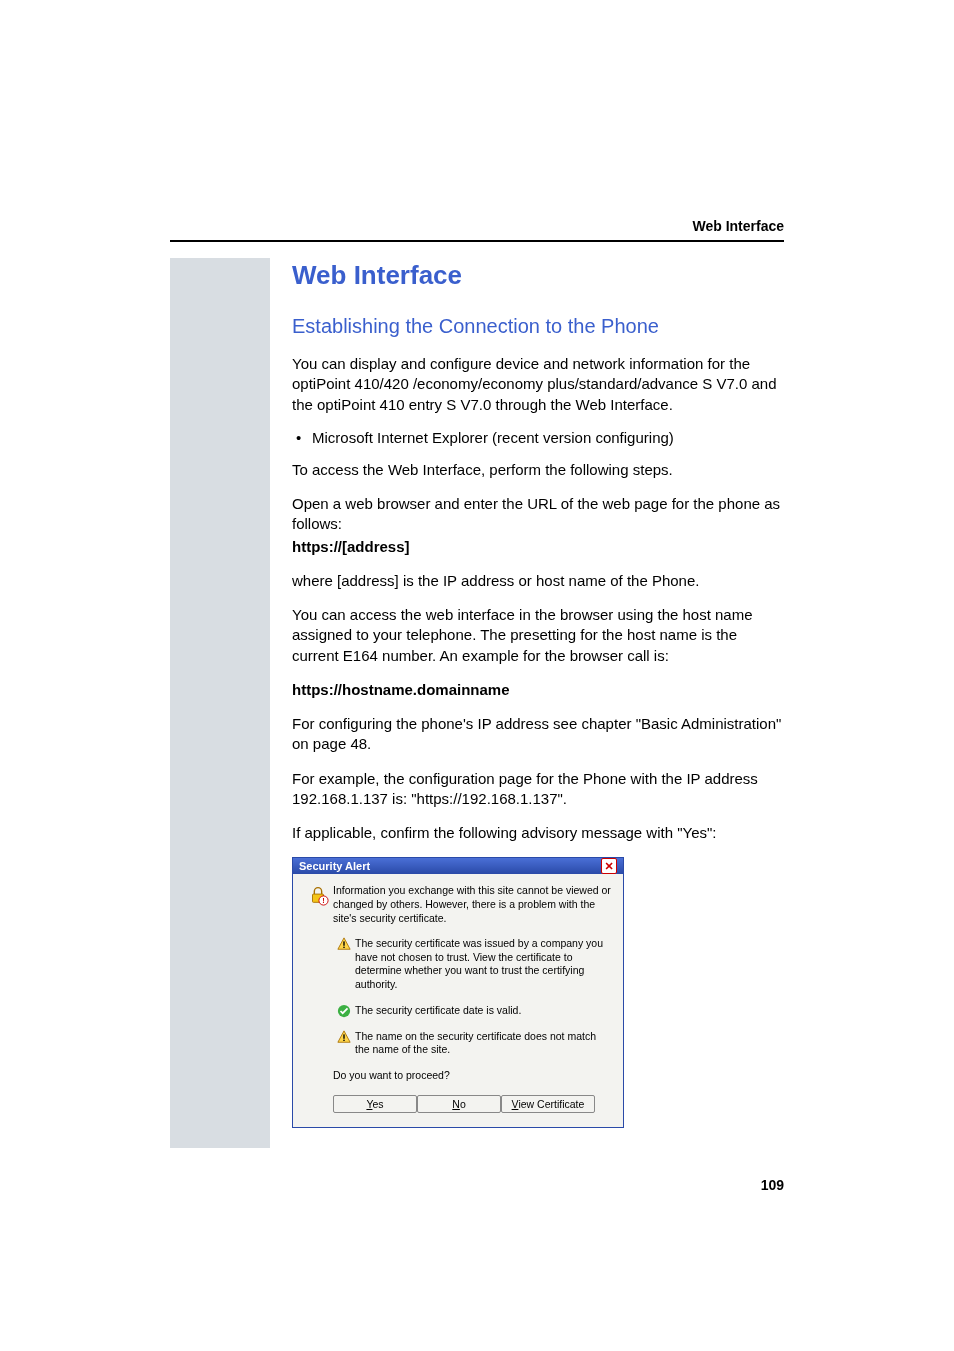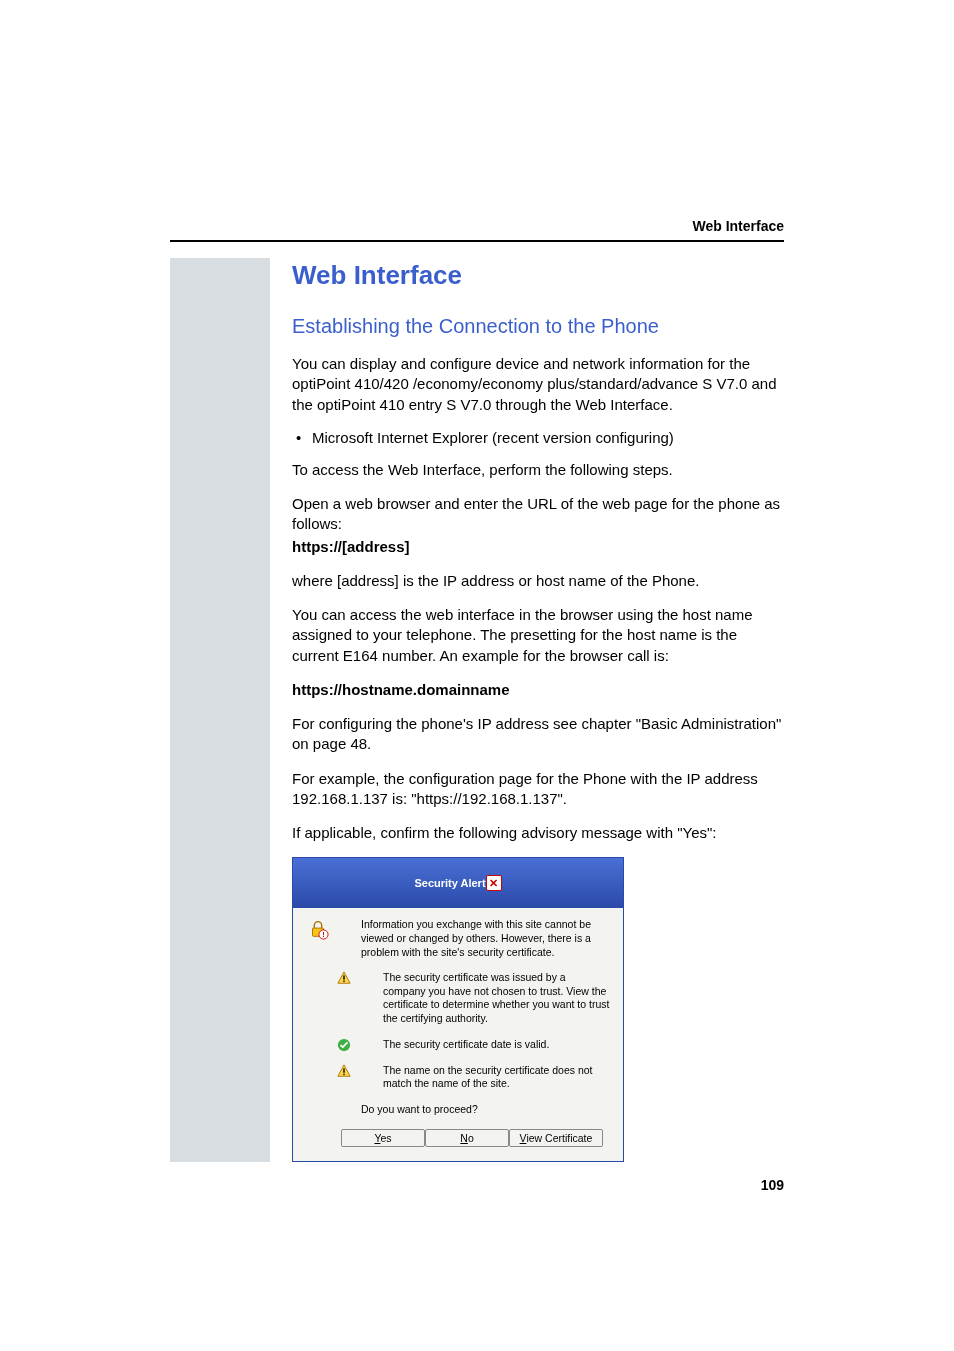--- a/index.html
+++ b/index.html
@@ -82,23 +82,23 @@
     width: 330px;
     border: 1px solid #2a4aa8;
     background: #f3f3f0;
     font-size: 10.5px;
     margin-top: 4px;
   }
   .dialog-title {
     background: linear-gradient(#4a6fd6, #2a4aa8);
     color: #fff;
     font-weight: bold;
-    padding: 17px 6px;
-    display: flex;
-    justify-content: center;
+    padding: 0 6px;
+    display: flex;
+    justify-content: space-between;
     align-items: center;
     font-size: 11px;
   }
   .close-btn {
     width: 14px;
     height: 14px;
     background: #fff;
     color: #c00;
     border: 1px solid #c00;
     border-radius: 2px;
@@ -124,36 +124,34 @@
   }
   .dlg-subicon-col {
     width: 22px;
     flex: 0 0 22px;
     display: flex;
     justify-content: center;
   }
   .dlg-text {
     flex: 1;
     line-height: 1.3;
-    margin-left: 28px;
   }
   .lock-icon {
     width: 22px;
     height: 22px;
   }
   .small-icon {
     width: 14px;
     height: 14px;
   }
   .dlg-indent {
     padding-left: 30px;
   }
   .dlg-btn-row {
     display: flex;
-    justify-content: center;
     margin-top: 4px;
   }
   .dlg-btn {
     border: 1px solid #888;
     background: #f3f3f0;
     padding: 2px 0;
     width: 82px;
     text-align: center;
     font-size: 10.5px;
     border-radius: 2px;

